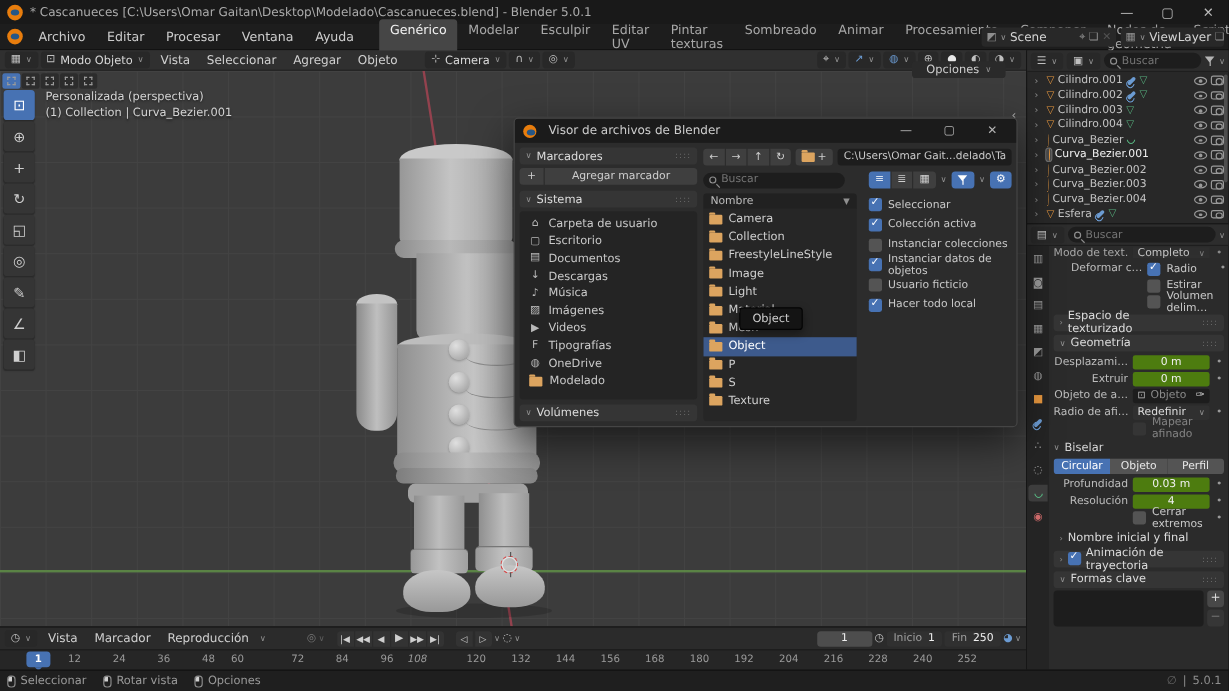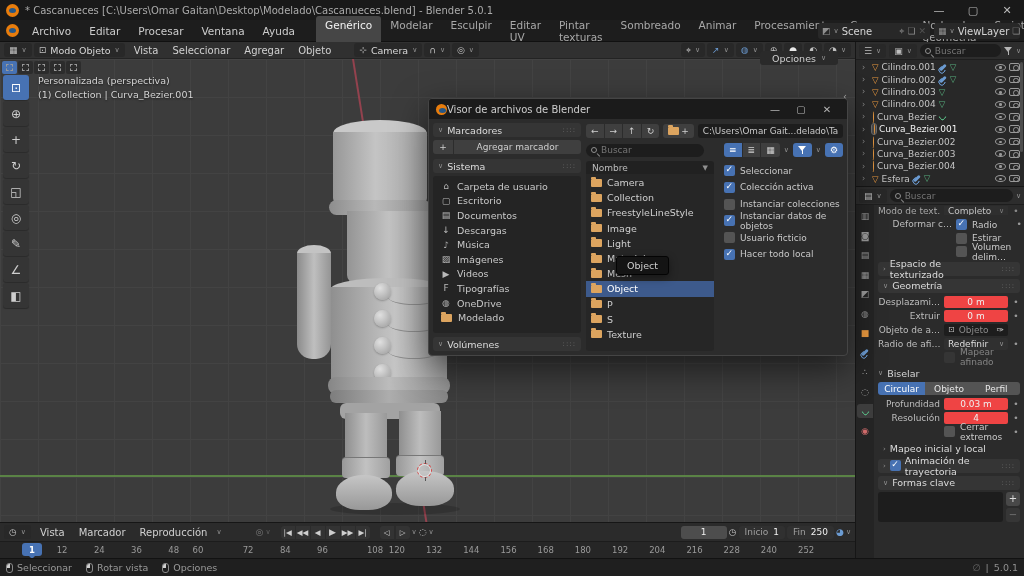--- a/index.html
+++ b/index.html
@@ -111,21 +111,21 @@
 
   #props { left:855px; top:186px; width:169px; height:372px; background:#2b2b2b; border-left:1px solid #161616; border-top:1px solid #161616; display:flex; flex-direction:column; overflow:hidden; }
   #props-header { height:18px; background:#2d2d2d; display:flex; align-items:center; padding:0 3px; gap:3px; border-bottom:1px solid #1e1e1e; }
   #props-body { flex:1; display:flex; overflow:hidden; }
   #props-tabs { width:18px; background:#242424; display:flex; flex-direction:column; align-items:center; padding-top:4px; gap:5.5px; }
   .ptab { width:16px; height:14px; display:flex; align-items:center; justify-content:center; font-size:9px; color:#9a9a9a; border-radius:3px 0 0 3px; }
   .ptab.active { background:#3d3d3d; }
   #props-content { flex:1; padding:1px 4px 0 4px; overflow:hidden; }
   .prow { display:flex; align-items:center; height:14px; gap:4px; }
   .plabel { width:62px; text-align:right; color:#bdbdbd; font-size:9px; white-space:nowrap; overflow:hidden; flex:none; }
-  .pfield { flex:1; height:12px; background:#ef4444; border-radius:2px; color:#efefef; font-size:9px; display:flex; align-items:center; justify-content:center; min-width:0; }
+  .pfield { flex:1; height:12px; background:#4d7c0f; border-radius:2px; color:#efefef; font-size:9px; display:flex; align-items:center; justify-content:center; min-width:0; }
   .pfield.dark { background:#1d1d1d; justify-content:flex-start; padding:0 4px; gap:4px; color:#8a8a8a; }
   .pfield.drop { background:#303030; justify-content:space-between; padding:0 4px; color:#dedede; }
   .adot { width:8px; text-align:center; color:#9a9a9a; font-size:9px; flex:none; }
   .panel-hdr { height:14px; background:#353535; border-radius:3px; display:flex; align-items:center; gap:4px; padding:0 5px; margin:3px 0 2px 0; color:#dcdcdc; font-size:9.5px; }
   .panel-hdr .grip { margin-left:auto; color:#6f6f6f; font-size:7px; letter-spacing:1px; }
   .subsec { display:flex; align-items:center; gap:4px; height:14px; color:#d6d6d6; font-size:9.5px; margin-top:2px; }
   .cb { width:11px; height:11px; border-radius:2px; background:#545454; flex:none; position:relative; }
   .cb.checked { background:#4772b3; }
   .cb.checked::after { content:"✓"; position:absolute; left:1.5px; top:-1px; color:#fff; font-size:9px; }
   .cb.disabled { opacity:.45; }
@@ -135,21 +135,21 @@
   .seg > div.active { background:#4772b3; color:#fff; }
   .eyedrop { margin-left:auto; color:#cfcfcf; font-size:9px; }
   #shapekey-box { display:flex; gap:3px; margin-top:2px; }
   #shapekey-list { flex:1; height:30px; background:#1d1d1d; border-radius:3px; }
   .sk-btns { display:flex; flex-direction:column; gap:2px; }
   .sk-btn { width:14px; height:14px; background:#484848; border-radius:3px; color:#ddd; display:flex; align-items:center; justify-content:center; font-size:10px; }
   .sk-btn.dim { opacity:.4; }
 
   
   #dialog { left:428px; top:98px; width:420px; height:258px; background:#2c2c2c; border:1px solid #454545; border-radius:4px; box-shadow:0 12px 34px rgba(0,0,0,.55); z-index:20; display:flex; flex-direction:column; overflow:hidden; }
-  #dlg-title { height:20px; background:#1b1b1b; display:flex; align-items:center; padding:0 7px; gap:0; }
+  #dlg-title { height:20px; background:#1b1b1b; display:flex; align-items:center; padding:0 7px; gap:10px; }
   #dlg-title .t { color:#cdcdcd; font-size:10px; flex:1; }
   .dlg-ctl { color:#b5b5b5; width:26px; text-align:center; font-size:10px; }
   #dlg-body { flex:1; display:flex; padding:4px; gap:5px; overflow:hidden; }
   #dlg-side { width:148px; display:flex; flex-direction:column; }
   #dlg-main { flex:1; display:flex; flex-direction:column; min-width:0; position:relative; }
   .side-list { background:#242424; border-radius:3px; margin-top:3px; padding:3px 0; flex:1; }
   .side-item { height:14.6px; display:flex; align-items:center; gap:6px; padding:0 8px; color:#c9c9c9; font-size:9.5px; }
   .side-ic { width:10px; text-align:center; color:#b9b9b9; font-size:9px; flex:none; }
   .folder { width:11px; height:8px; background:#dca45f; border-radius:1px; position:relative; flex:none; }
   .folder::before { content:""; position:absolute; left:0; top:-2px; width:5px; height:2px; background:#dca45f; border-radius:1px 1px 0 0; }
@@ -619,21 +619,21 @@
           <span class="adot">•</span>
         </div>
         <div class="cbrow" style="padding-left:66px;">
           <span class="cb"></span>
           <span>Cerrar extremos</span>
           <span style="margin-left:auto;" class="adot">•</span>
         </div>
 
         <div class="panel-hdr" style="background:transparent;">
           <span class="caret">›</span>
-          <span>Mapeo inicial y local</span>
+          <span>Nombre inicial y final</span>
         </div>
         <div class="panel-hdr">
           <span class="caret">›</span>
           <span class="cb checked"></span>
           <span>Animación de trayectoria</span>
           <span class="grip">::::</span>
         </div>
         <div class="panel-hdr">
           <span class="caret">∨</span>
           <span>Formas clave</span>
@@ -882,21 +882,21 @@
     <div id="tl-ruler">
       <div id="cur-frame">1</div>
     <span class="tick" style="left: 62.1px;">12</span>
         <span class="tick" style="left: 99.3px;">24</span>
         <span class="tick" style="left: 136.5px;">36</span>
         <span class="tick" style="left: 173.7px; text-align: center;">48</span>
         <span class="tick" style="left: 198px;">60</span>
         <span class="tick" style="left: 248.1px;">72</span>
         <span class="tick" style="left: 285.3px;">84</span>
         <span class="tick" style="left: 322.5px;">96</span>
-        <span class="tick" style="left: 375px;">108</span>
+        <span class="tick" style="left: 348px; font-style: italic;">108</span>
         <span class="tick" style="left: 396.9px;">120</span>
         <span class="tick" style="left: 434.1px;">132</span>
         <span class="tick" style="left: 471.3px;">144</span>
         <span class="tick" style="left: 508.5px;">156</span>
         <span class="tick" style="left: 545.7px;">168</span>
         <span class="tick" style="left: 582.9px;">180</span>
         <span class="tick" style="left: 620.1px;">192</span>
         <span class="tick" style="left: 657.3px;">204</span>
         <span class="tick" style="left: 694.5px;">216</span>
         <span class="tick" style="left: 731.7px;">228</span>

